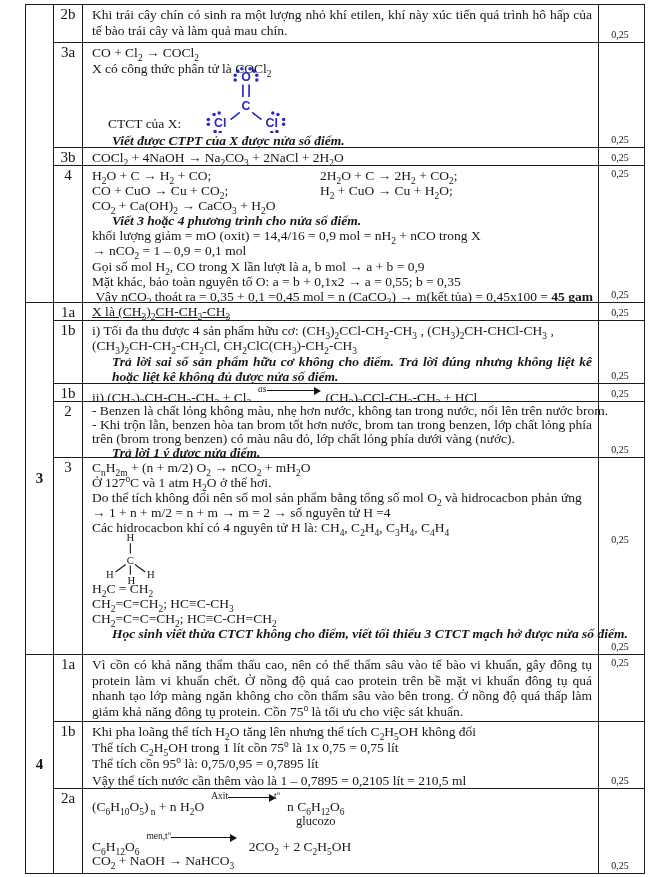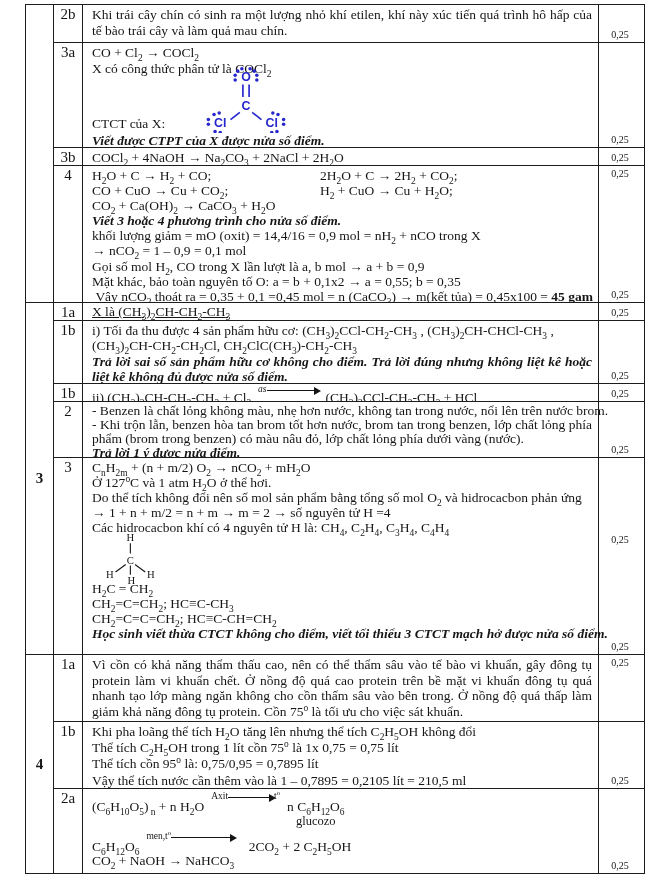--- a/index.html
+++ b/index.html
@@ -33,21 +33,21 @@
     font-size:13.5px;padding:2px 6px 0 9px;position:relative;
   }
   .ptscell{width:45px;flex:0 0 45px;position:relative;font-size:10px;}
   .pts{position:absolute;left:0;right:3px;text-align:center;}
   .pt-top{top:2px;}
   .pt-upper{top:76px;}
   .pt-center{top:50%;transform:translateY(-50%);}
   .pt-bottom{bottom:2px;}
   .ln{white-space:nowrap;}
   .para{text-align:justify;}
-  .bi{font-weight:bold;font-style:italic;}
+  .bi{font-weight:bold;font-style:italic;margin-left:20px;}
   .cols{display:flex;}
   .cols .lft{flex:0 0 228px;}
   sub{font-size:0.7em;line-height:0;}
   sup{font-size:0.7em;line-height:0;}
   b{font-weight:bold;}
   
   .rxn{display:flex;align-items:flex-start;}
   .rxn .rmain{line-height:15px;padding-top:8px;}
   .rxn.tight .rmain{padding-top:4px;}
   .arrowstack{display:inline-flex;flex-direction:row;align-items:center;margin:0 7px;padding-top:0;}
@@ -58,21 +58,21 @@
   .arrline::after{
     content:"";position:absolute;right:-2px;top:-3.2px;width:0;height:0;
     border-top:4px solid transparent;border-bottom:4px solid transparent;border-left:7px solid #141414;
   }
   .rxn.tight .arrowstack{margin-top:-2px;}
   .rstack{display:inline-flex;flex-direction:column;align-items:center;}
   .rstack .under{font-size:12.5px;line-height:13px;margin-top:1px;}
   
   .cocl2block{position:relative;height:56px;overflow:visible;}
   .cocl2block svg{position:absolute;left:112px;top:-10px;}
-  .ctctlbl{position:absolute;left:0;bottom:2px;line-height:15px;}
+  .ctctlbl{position:absolute;left:16px;bottom:2px;line-height:15px;}
   .ch4block{position:relative;height:46px;overflow:visible;}
   .ch4block svg{position:absolute;left:10px;top:-2px;}
   .gap{height:3px;}
 </style>
 </head>
 <body>
 
 <div class="page">
   <div class="qtable">
       <div class="group">
@@ -214,21 +214,21 @@
               </div>
             </div>
             <div class="cell ptscell">
               <div class="pts pt-center">0,25</div>
             </div>
           </div>
           <div class="row" style="height: 56px;">
             <div class="cell subcell"><span>2</span></div>
             <div class="cell contentcell" style="line-height: 13.9px;">
               <div class="ln">- Benzen là chất lỏng không màu, nhẹ hơn nước, không tan trong nước, nổi lên trên nước brom.</div>
-              <div class="para">- Khi trộn lẫn, benzen hòa tan brom tốt hơn nước, brom tan trong benzen, lớp chất lỏng phía phẩm (brom trong benzen) có màu nâu đỏ, lớp chất lỏng phía dưới vàng (nước).</div>
+              <div class="para">- Khi trộn lẫn, benzen hòa tan brom tốt hơn nước, brom tan trong benzen, lớp chất lỏng phía trên (brom trong benzen) có màu nâu đỏ, lớp chất lỏng phía dưới vàng (nước).</div>
               <div class="ln bi">Trả lời 1 ý được nửa điểm.</div>
             </div>
             <div class="cell ptscell">
               <div class="pts pt-bottom">0,25</div>
             </div>
           </div>
           <div class="row" style="height: 197px;">
             <div class="cell subcell"><span>3</span></div>
             <div class="cell contentcell" style="line-height: 15px;">
               <div class="ln">C<sub>n</sub>H<sub>2m</sub> + (n + m/2) O<sub>2</sub>  → nCO<sub>2</sub> + mH<sub>2</sub>O</div>

